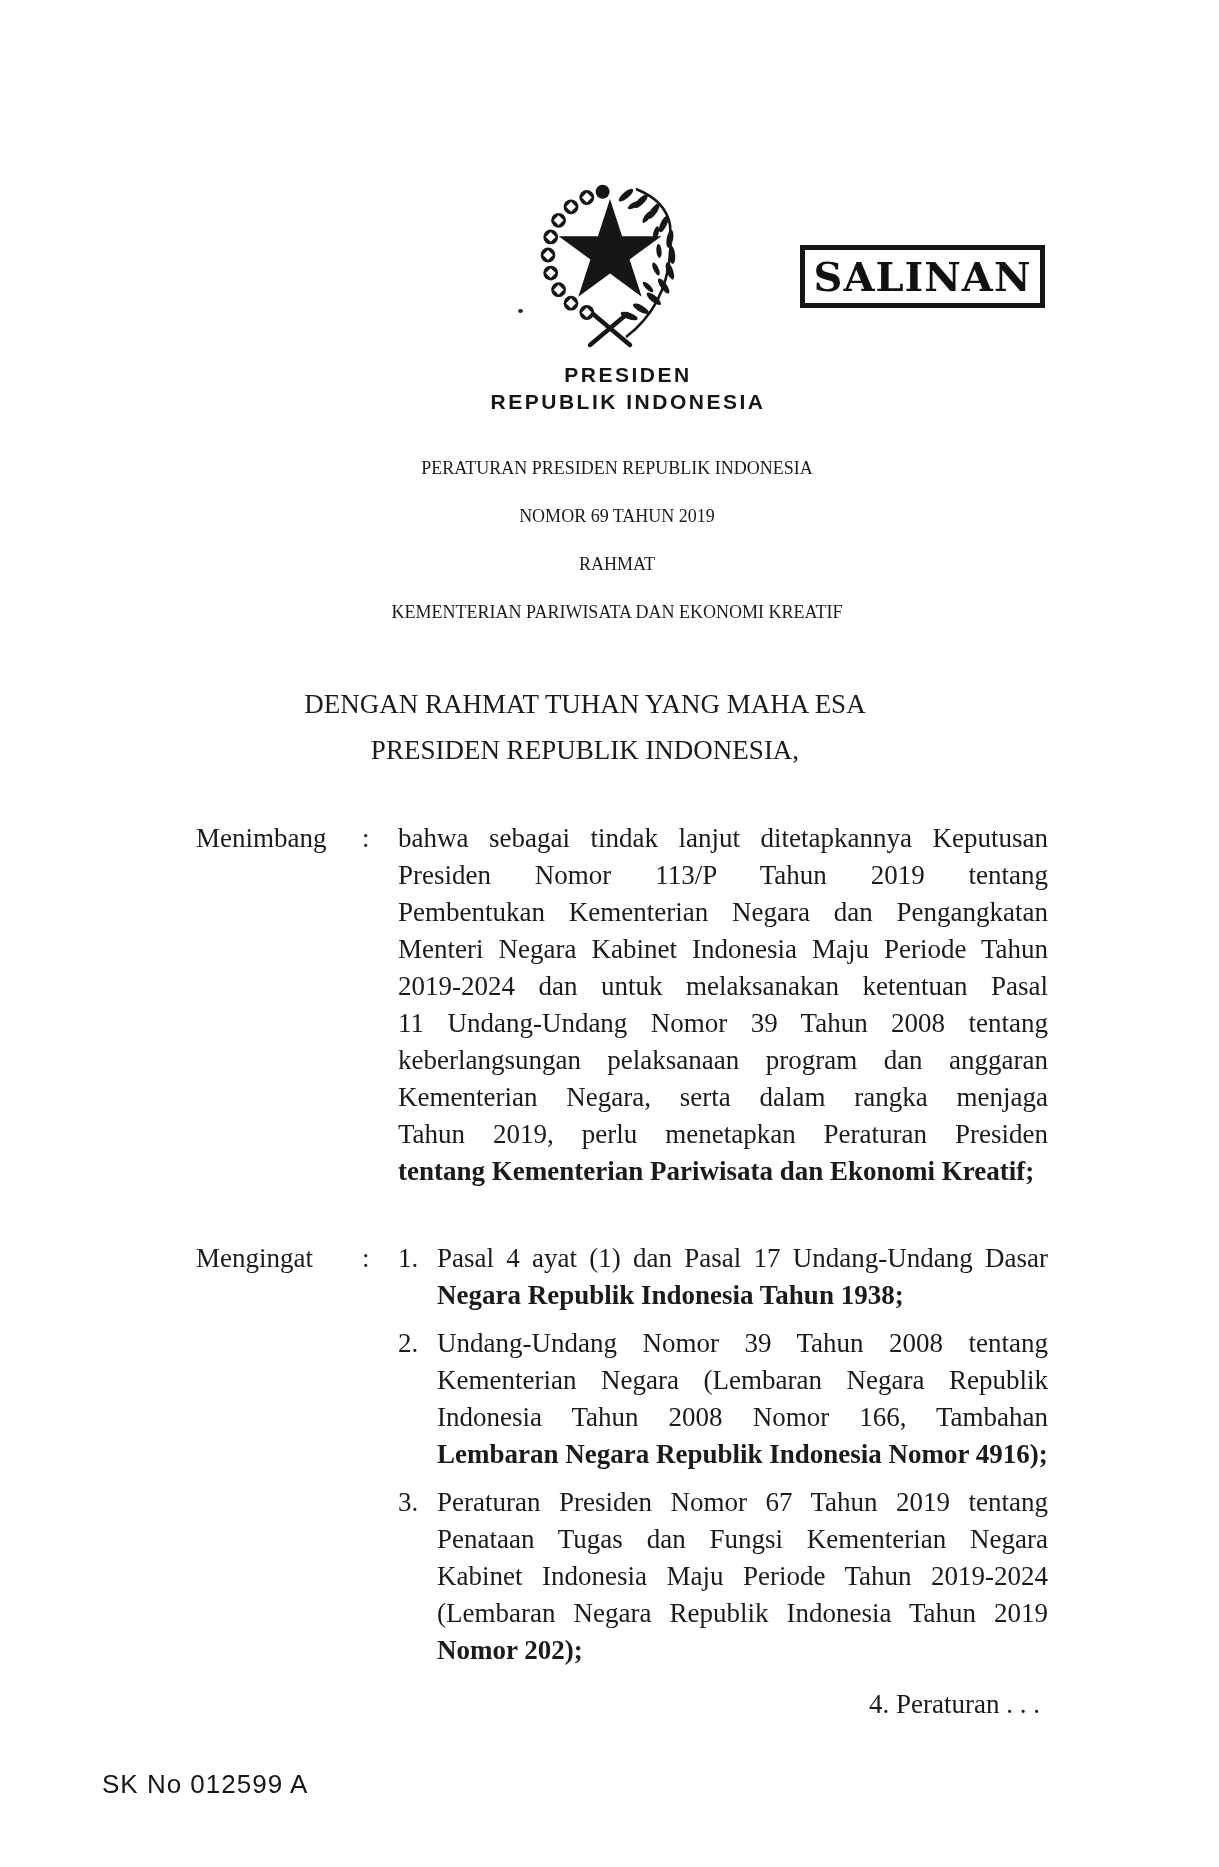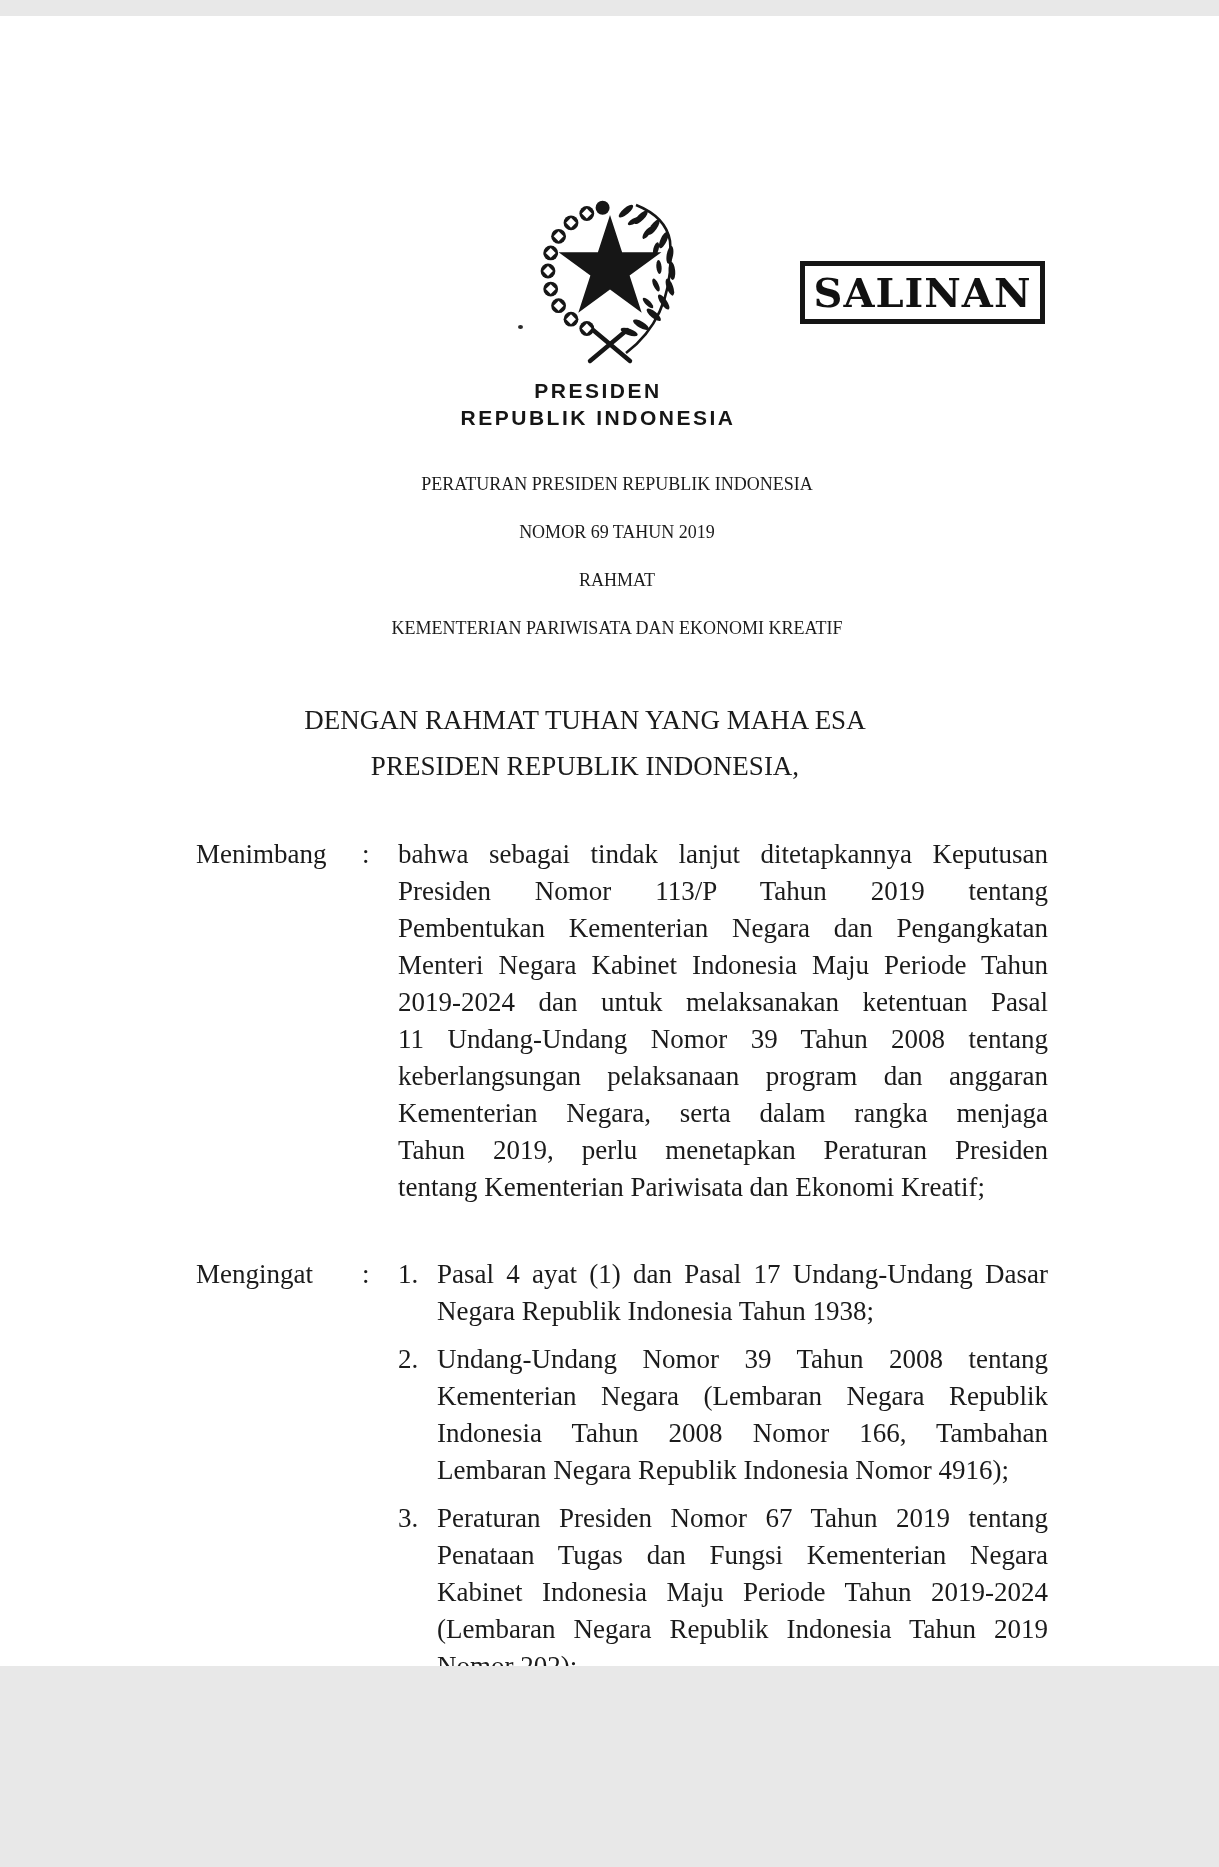--- a/index.html
+++ b/index.html
@@ -1,28 +1,28 @@
 <!DOCTYPE html>
 <html><head>
 <meta charset="utf-8">
 <style>
   html,body{margin:0;padding:0;background:#e8e8e8;}
   .page{
     position:relative;
-    width:1219px;height:1650px;
-    margin:16px auto;
+    width:1219px;height:1867px;
+    margin:0 auto;
     background:#ffffff;
     font-family:"Liberation Serif", serif;
     color:#1b1b1b;
     overflow:hidden;
   }
   
   .emblem{position:absolute;left:530px;top:177px;width:160px;height:172px;}
   .letterhead{
-    position:absolute;left:398px;top:362px;width:400px;
+    position:absolute;left:428px;top:362px;width:400px;
     text-align:center;
     font-family:"Liberation Sans", sans-serif;
     font-weight:bold;
     font-size:21px;line-height:26.5px;
     letter-spacing:2.5px;
     color:#161616;
   }
   .stamp-box{
     position:absolute;left:800px;top:245px;width:245px;height:63px;
     border:5px solid #151515;
@@ -45,21 +45,21 @@
   
   .section{position:absolute;left:0;width:1219px;font-size:27px;}
   .section .label{position:absolute;left:196px;top:0;line-height:37px;}
   .section .colon{position:absolute;left:362px;top:0;line-height:37px;}
   .section .content{margin-left:398px;width:650px;}
   .jline{
     line-height:37px;height:37px;
     text-align:justify;text-align-last:justify;
     white-space:nowrap;
   }
-  .jline.last{text-align-last:left;}
+  .jline.last{text-align-last:left;font-weight:bold;}
   .list-item{position:relative;padding-left:39px;}
   .list-item.spaced{margin-top:11px;}
   .list-item .num{position:absolute;left:0;top:0;line-height:37px;}
   
   .catchword{
     position:absolute;left:398px;top:1686px;width:642px;height:37px;
     line-height:37px;font-size:27px;text-align:right;
   }
   .footer-code{
     position:absolute;left:102px;top:1769px;

